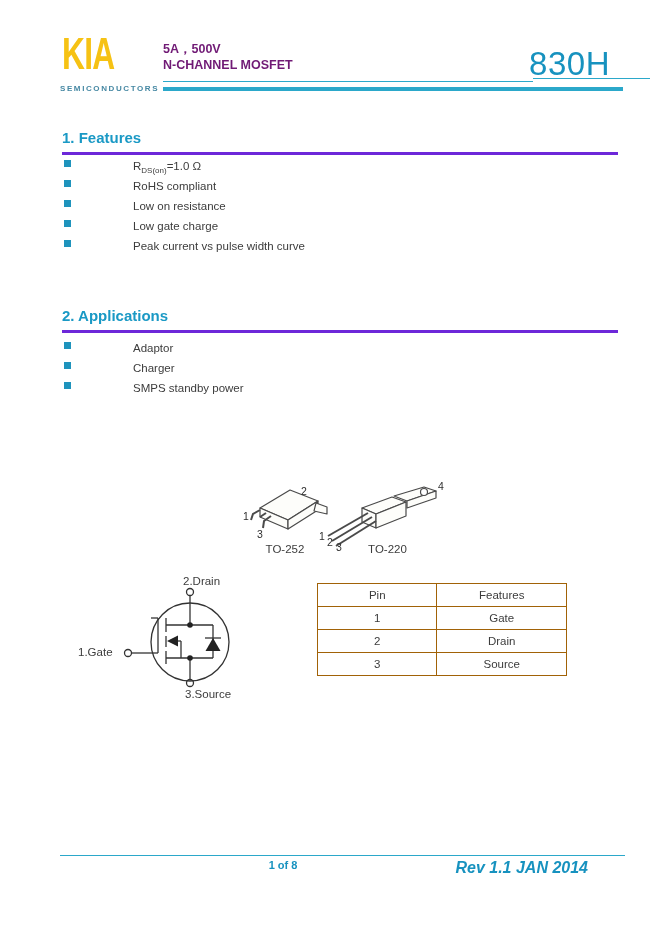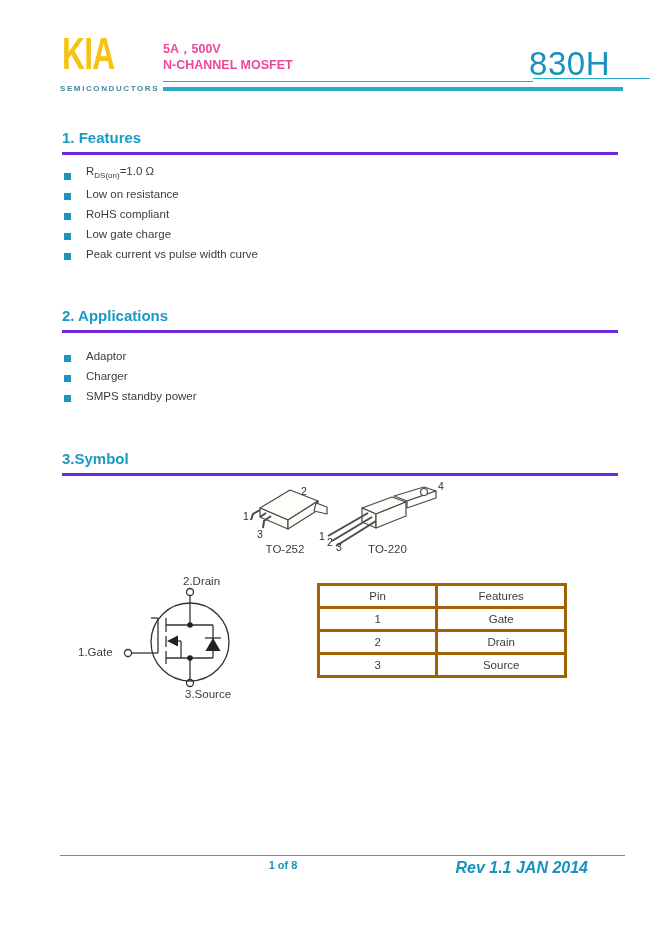--- a/index.html
+++ b/index.html
@@ -15,21 +15,21 @@
     font-size:44px; font-weight:bold; color:#F6C214;
     transform:scaleX(0.72); transform-origin:left top; line-height:44px;
     letter-spacing:-1px;
   }
   .tagline {
     position:absolute; left:60px; top:84px;
     font-size:8px; font-weight:bold; letter-spacing:1.6px; color:#4688A3;
   }
   .spec {
     position:absolute; left:163px; top:41px;
-    color:#ec4899; font-weight:bold; font-size:12.5px; line-height:16px;
+    color:#701a75; font-weight:bold; font-size:12.5px; line-height:16px;
   }
   .partnum {
     position:absolute; top:45px; right:52px;
     font-size:33px; color:#1792BF; letter-spacing:0.5px;
   }
   .rule-thin-left  { position:absolute; left:163px; top:81px; width:370px; height:1px; background:#2BA8CA; }
   .rule-thin-right { position:absolute; left:533px; top:78px; width:117px; height:1px; background:#2BA8CA; }
   .rule-thick     { position:absolute; left:163px; top:87px; width:460px; height:4px; background:#2BA8CA; }
   
   .sec-heading {
@@ -37,21 +37,21 @@
     font-size:15px; font-weight:bold; color:#1A99C5;
     border-bottom:3px solid #6d28d9; padding-bottom:6px;
   }
   #features-heading { top:129px; }
   #applications-heading { top:307px; }
   #symbol-heading { top:450px; }
   
   .blist { position:absolute; left:64px; list-style:none; }
   #features-list { top:160px; }
   #applications-list { top:342px; }
-  .blist li { height:20px; display:flex; align-items:flex-end; }
+  .blist li { height:20px; display:flex; align-items:flex-start;gap:47px; }
   .bullet { width:7px; height:7px; background:#1E93BC; margin-right:15px; flex:0 0 auto; }
   .btext { font-size:11.5px; color:#3c3c3c; }
   .btext sub { font-size:8px; }
   
   .pkg-svg { position:absolute; }
   #to252-svg { left:240px; top:482px; }
   #to220-svg { left:318px; top:480px; }
   .pkg-caption {
     position:absolute; top:543px; font-size:11.5px; color:#3c3c3c; text-align:center;
   }
@@ -63,21 +63,21 @@
   .term-label { position:absolute; font-size:11.5px; color:#3c3c3c; }
   #label-drain  { left:183px; top:575px; }
   #label-gate   { left:78px;  top:646px; }
   #label-source { left:185px; top:688px; }
   
   .pin-table {
     position:absolute; left:317px; top:583px; width:250px;
     border-collapse:collapse; font-size:11.5px; color:#3c3c3c;
   }
   .pin-table td, .pin-table th {
-    border:3px solid #a16207; height:23px; text-align:center;
+    border:1px solid #a16207; height:23px; text-align:center;
     font-weight:normal; padding:0;
   }
   .col-pin { width:120px; } .col-fn { width:130px; }
   
   .footer-rule { position:absolute; left:60px; top:855px; width:565px; height:1px; background:#2BA8CA; }
   .footer-page {
     position:absolute; left:248px; top:859px; width:70px; text-align:center;
     font-size:11px; font-weight:bold; color:#1792BF;
   }
   .footer-rev {
@@ -106,28 +106,28 @@
 
   <div class="sec-heading" id="features-heading">1. Features</div>
 
   <ul class="blist" id="features-list">
     <li>
       <span class="bullet"></span>
       <span class="btext"><span>R</span><sub>DS(on)</sub><span>=1.0 Ω</span></span>
     </li>
     <li>
       <span class="bullet"></span>
+      <span class="btext">RoHS compliant</span>
+    </li>
+    <li>
+      <span class="bullet"></span>
       <span class="btext">Low on resistance</span>
     </li>
     <li>
       <span class="bullet"></span>
-      <span class="btext">RoHS compliant</span>
-    </li>
-    <li>
-      <span class="bullet"></span>
       <span class="btext">Low gate charge</span>
     </li>
     <li>
       <span class="bullet"></span>
       <span class="btext">Peak current vs pulse width curve</span>
     </li>
   </ul>
 
   <div class="sec-heading" id="applications-heading">2. Applications</div>
 
@@ -139,21 +139,20 @@
     <li>
       <span class="bullet"></span>
       <span class="btext">Charger</span>
     </li>
     <li>
       <span class="bullet"></span>
       <span class="btext">SMPS standby power</span>
     </li>
   </ul>
 
-  <div class="sec-heading" id="symbol-heading">3.Symbol</div>
 
   <svg class="pkg-svg" id="to252-svg" width="90" height="62" viewBox="0 0 90 62">
     <g fill="#fdfdfa" stroke="#4a4a4a" stroke-width="1.2" stroke-linejoin="round">
       <polygon points="20,26 50,8 78,19 48,38"></polygon>
       <polygon points="20,26 48,38 48,47 20,35"></polygon>
       <polygon points="48,38 78,19 78,28 48,47"></polygon>
       <polygon points="76,21 87,25 87,32 74,29"></polygon>
     </g>
     <g fill="none" stroke="#4a4a4a" stroke-width="2">
       <polyline points="20,28 13,32 11,38"></polyline>

